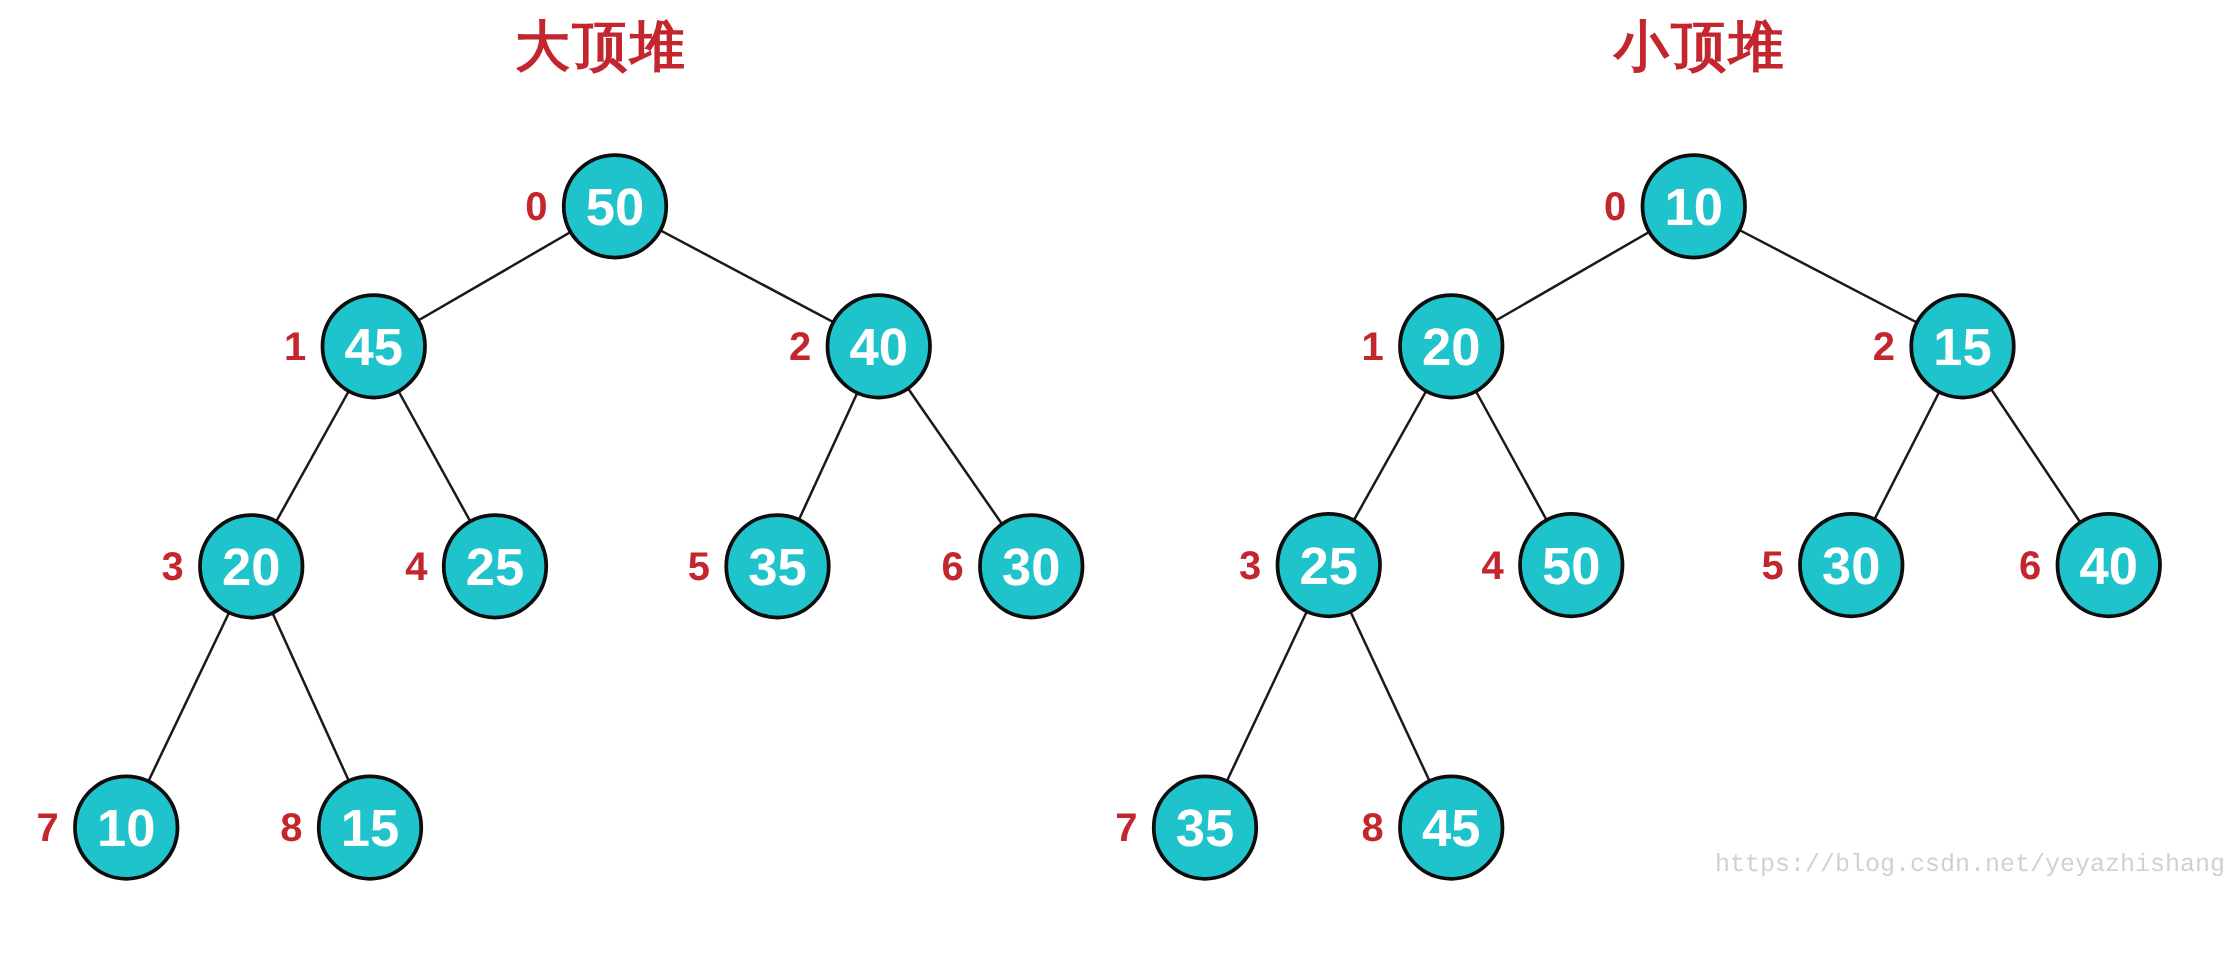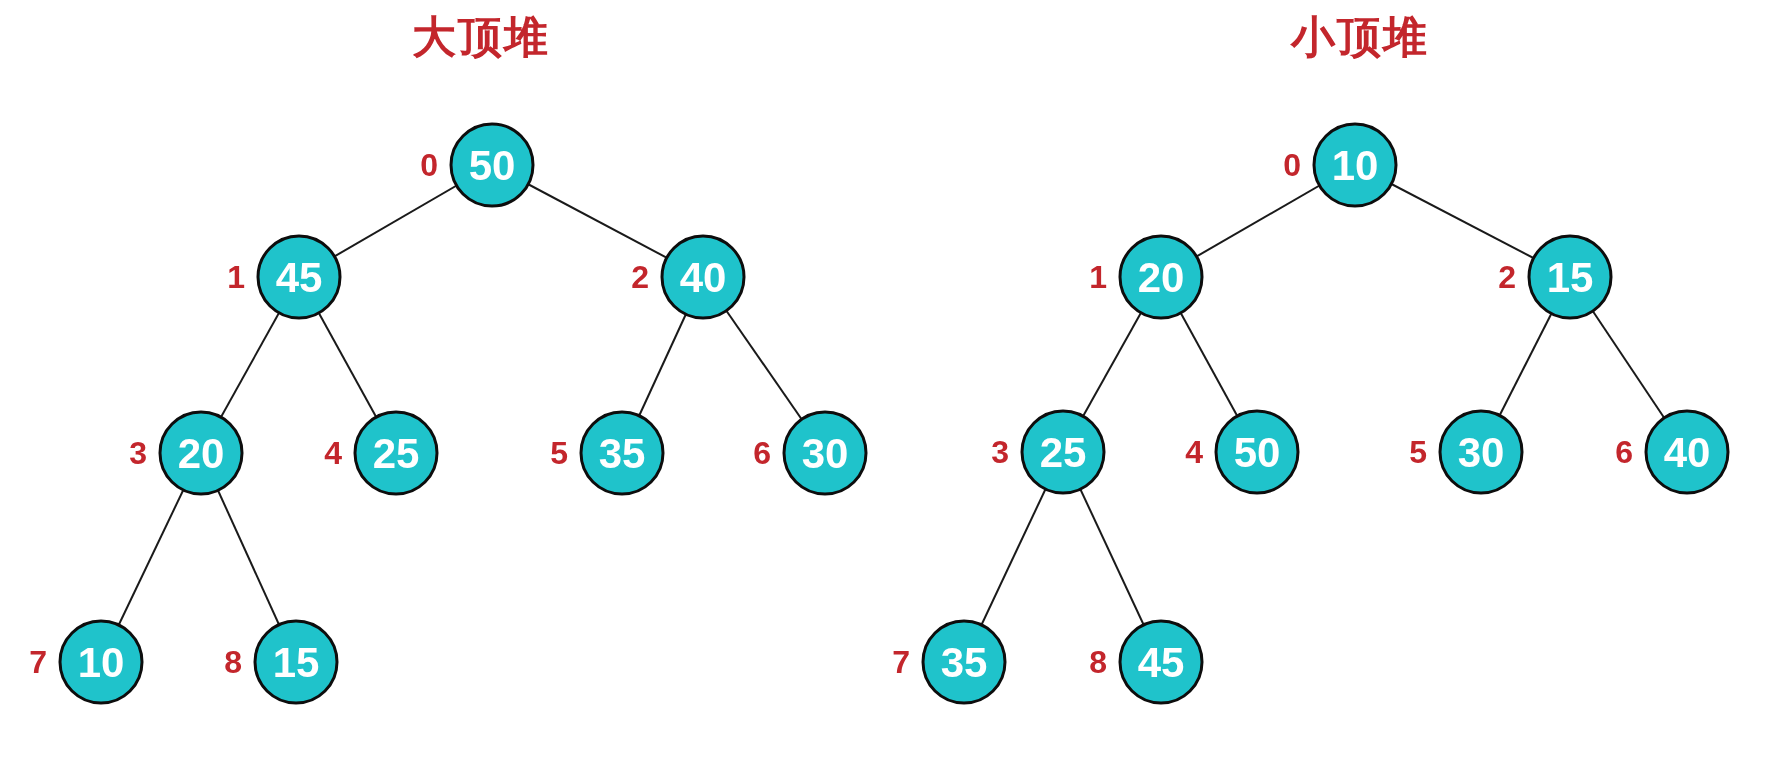--- a/index.html
+++ b/index.html
@@ -118,14 +118,15 @@
       <text x="1687" y="467" text-anchor="middle" font-size="42" font-weight="bold" fill="#ffffff">40</text>
       <text x="1633" y="463" text-anchor="end" font-size="32" font-weight="bold" fill="#c3262c">6</text>
       <circle cx="964" cy="662" r="41" fill="#1fc3cb" stroke="#0d0d0d" stroke-width="3"></circle>
       <text x="964" y="677" text-anchor="middle" font-size="42" font-weight="bold" fill="#ffffff">35</text>
       <text x="910" y="673" text-anchor="end" font-size="32" font-weight="bold" fill="#c3262c">7</text>
       <circle cx="1161" cy="662" r="41" fill="#1fc3cb" stroke="#0d0d0d" stroke-width="3"></circle>
       <text x="1161" y="677" text-anchor="middle" font-size="42" font-weight="bold" fill="#ffffff">45</text>
       <text x="1107" y="673" text-anchor="end" font-size="32" font-weight="bold" fill="#c3262c">8</text>
     </svg>
 
+  <div class="watermark" style="color: rgb(211, 209, 201);">https://blog.csdn.net/yeyazhishang</div>
 
 </div>
 
 </body></html>

